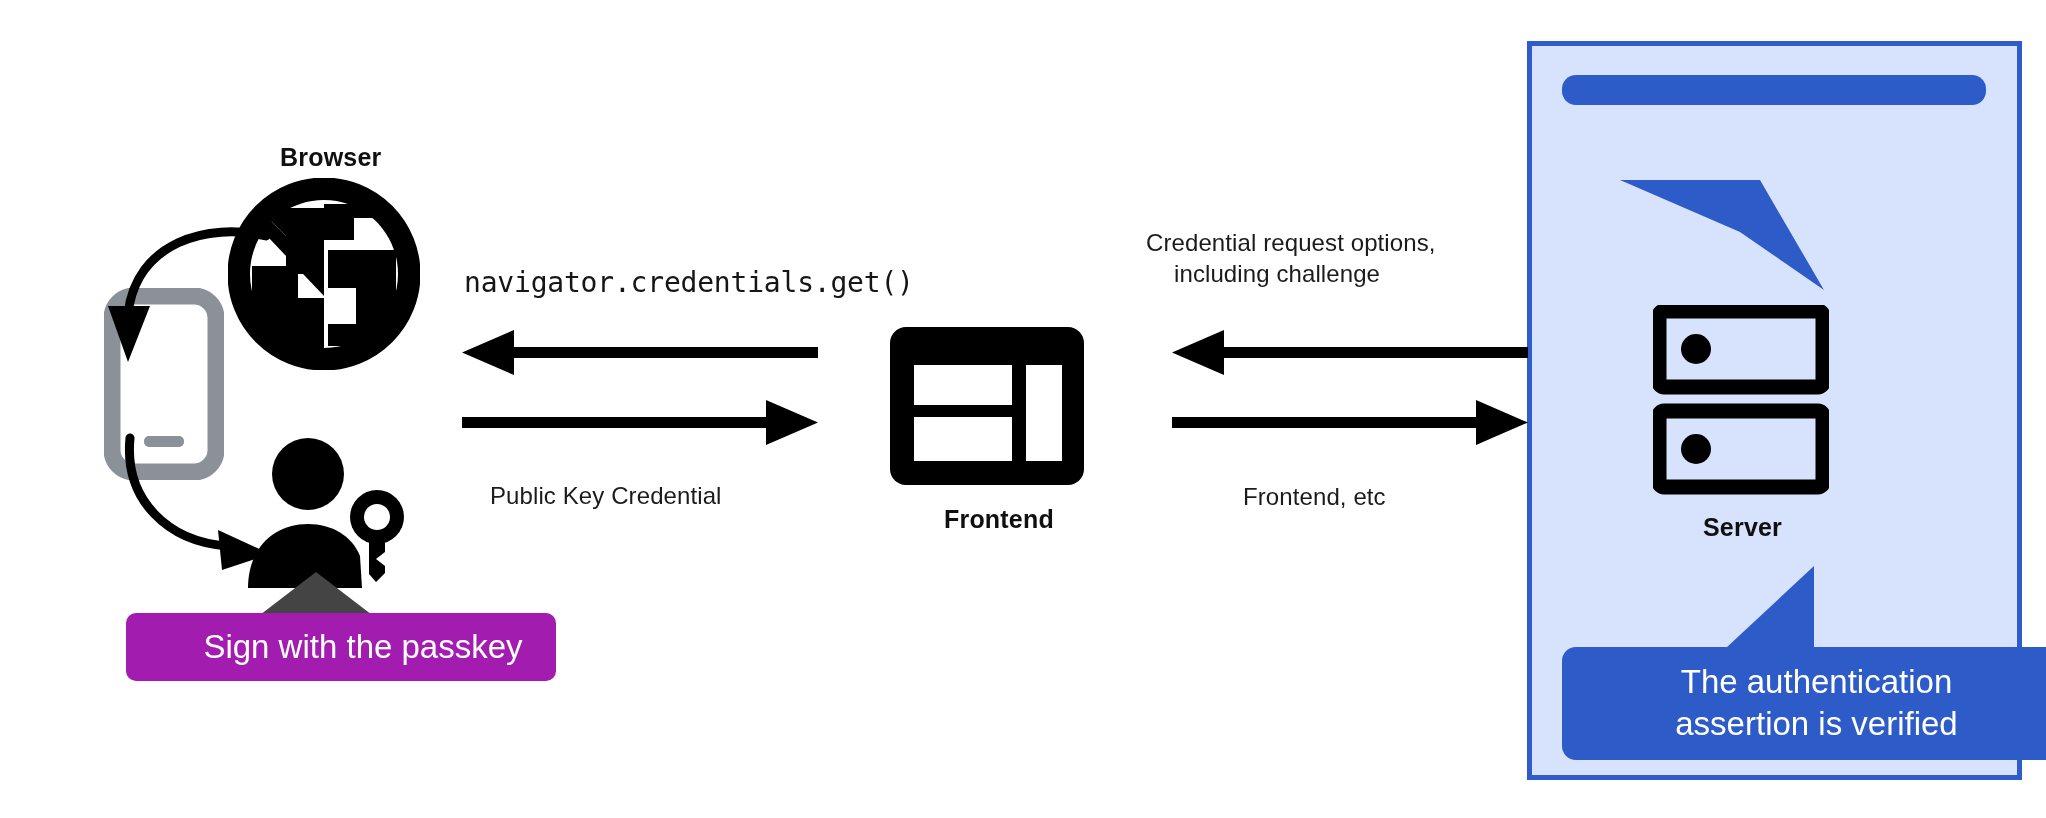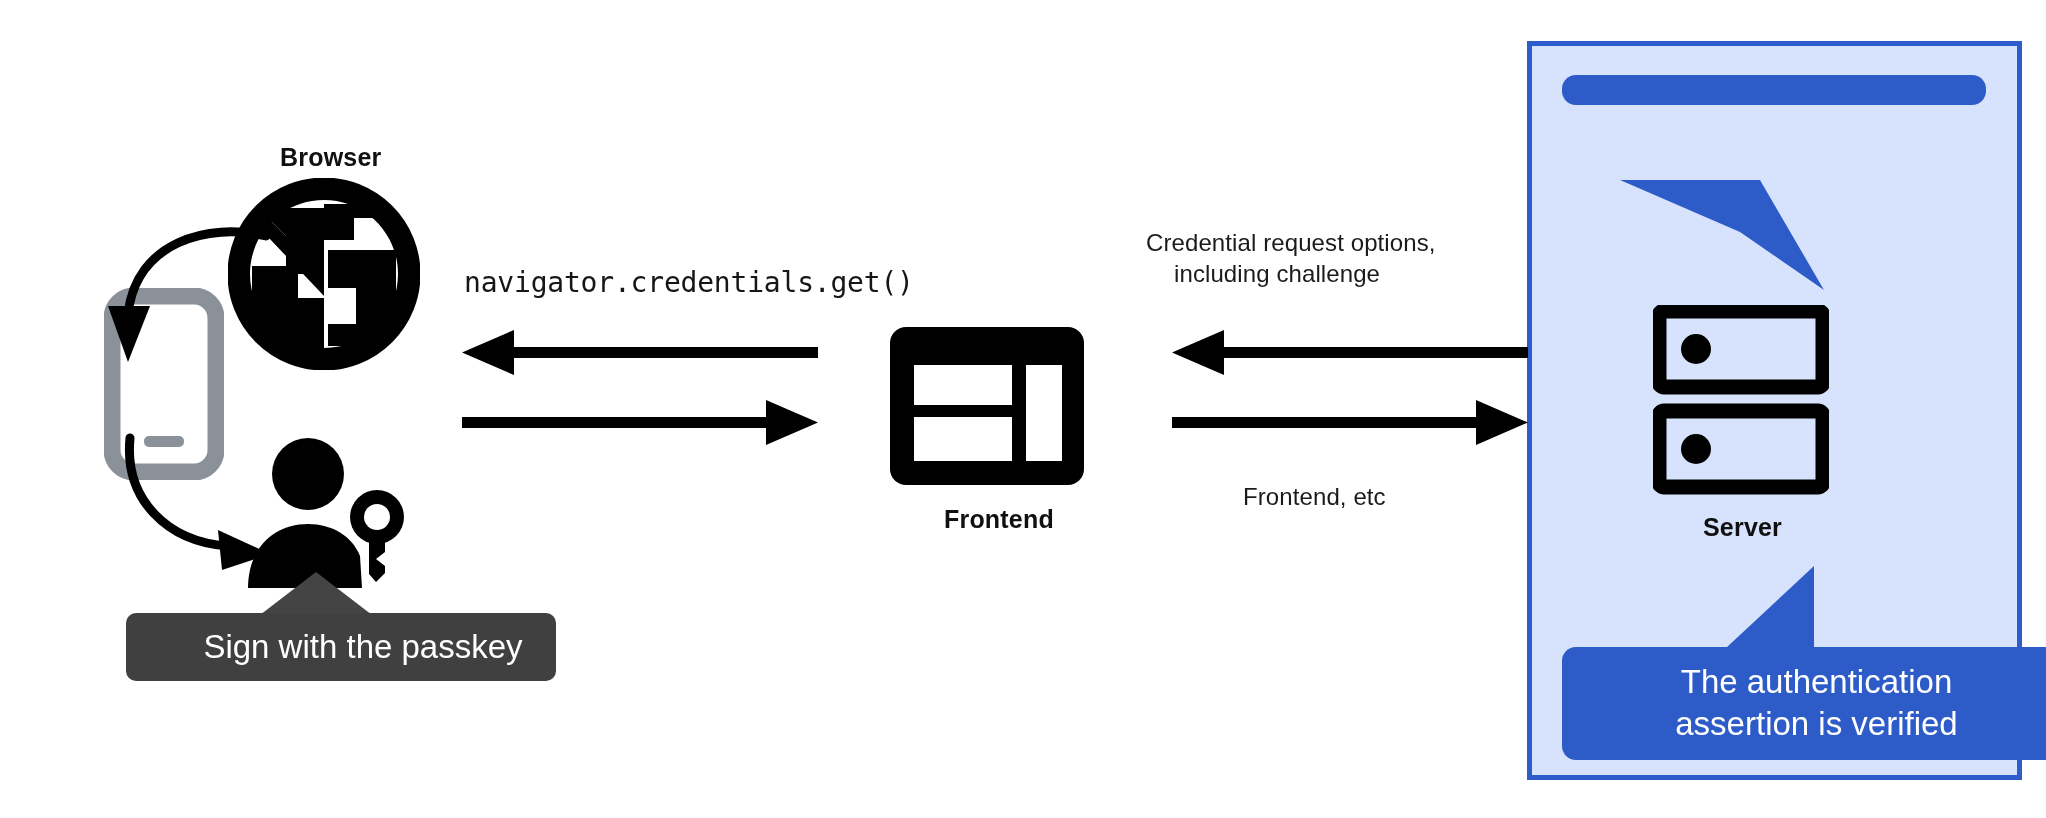--- a/index.html
+++ b/index.html
@@ -67,21 +67,21 @@
     box-sizing: border-box;
   }
   .callout-tail { position: absolute; }
 
   
   #passkey-tip {
     left: 126px;
     top: 613px;
     width: 430px;
     height: 68px;
-    background: #404040;
+    background: #a21caf;
     border-radius: 10px;
     color: #ffffff;
     font-size: 33px;
     display: flex;
     align-items: center;
     justify-content: center;
     box-sizing: border-box;
     padding-left: 44px;
   }
   #passkey-tip-tail {
@@ -148,20 +148,21 @@
   <svg class="abs" style="left:462px; top:330px;" width="356" height="46" viewBox="0 0 356 46">
     <rect x="46" y="17" width="310" height="11" fill="#000000"></rect>
     <path d="M0 22.5 L52 0 L52 45 Z" fill="#000000"></path>
   </svg>
 
   <svg class="abs" style="left:462px; top:400px;" width="356" height="46" viewBox="0 0 356 46">
     <rect x="0" y="17" width="310" height="11" fill="#000000"></rect>
     <path d="M356 22.5 L304 0 L304 45 Z" fill="#000000"></path>
   </svg>
 
+  <div class="abs label" style="left:490px; top:480px;">Public Key Credential</div>
 
   <svg class="abs" style="left:888px; top:325px;" width="198" height="162" viewBox="0 0 198 162">
     <rect x="2" y="2" width="194" height="158" rx="16" ry="16" fill="#000000"></rect>
     <rect x="26" y="40" width="98" height="40" fill="#ffffff"></rect>
     <rect x="26" y="92" width="98" height="44" fill="#ffffff"></rect>
     <rect x="138" y="40" width="36" height="96" fill="#ffffff"></rect>
   </svg>
   <div class="abs label-bold" style="left:938px; top:505px;">Frontend</div>
 
   <div class="abs label" style="left:1146px; top:227px;">Credential request options,</div>

